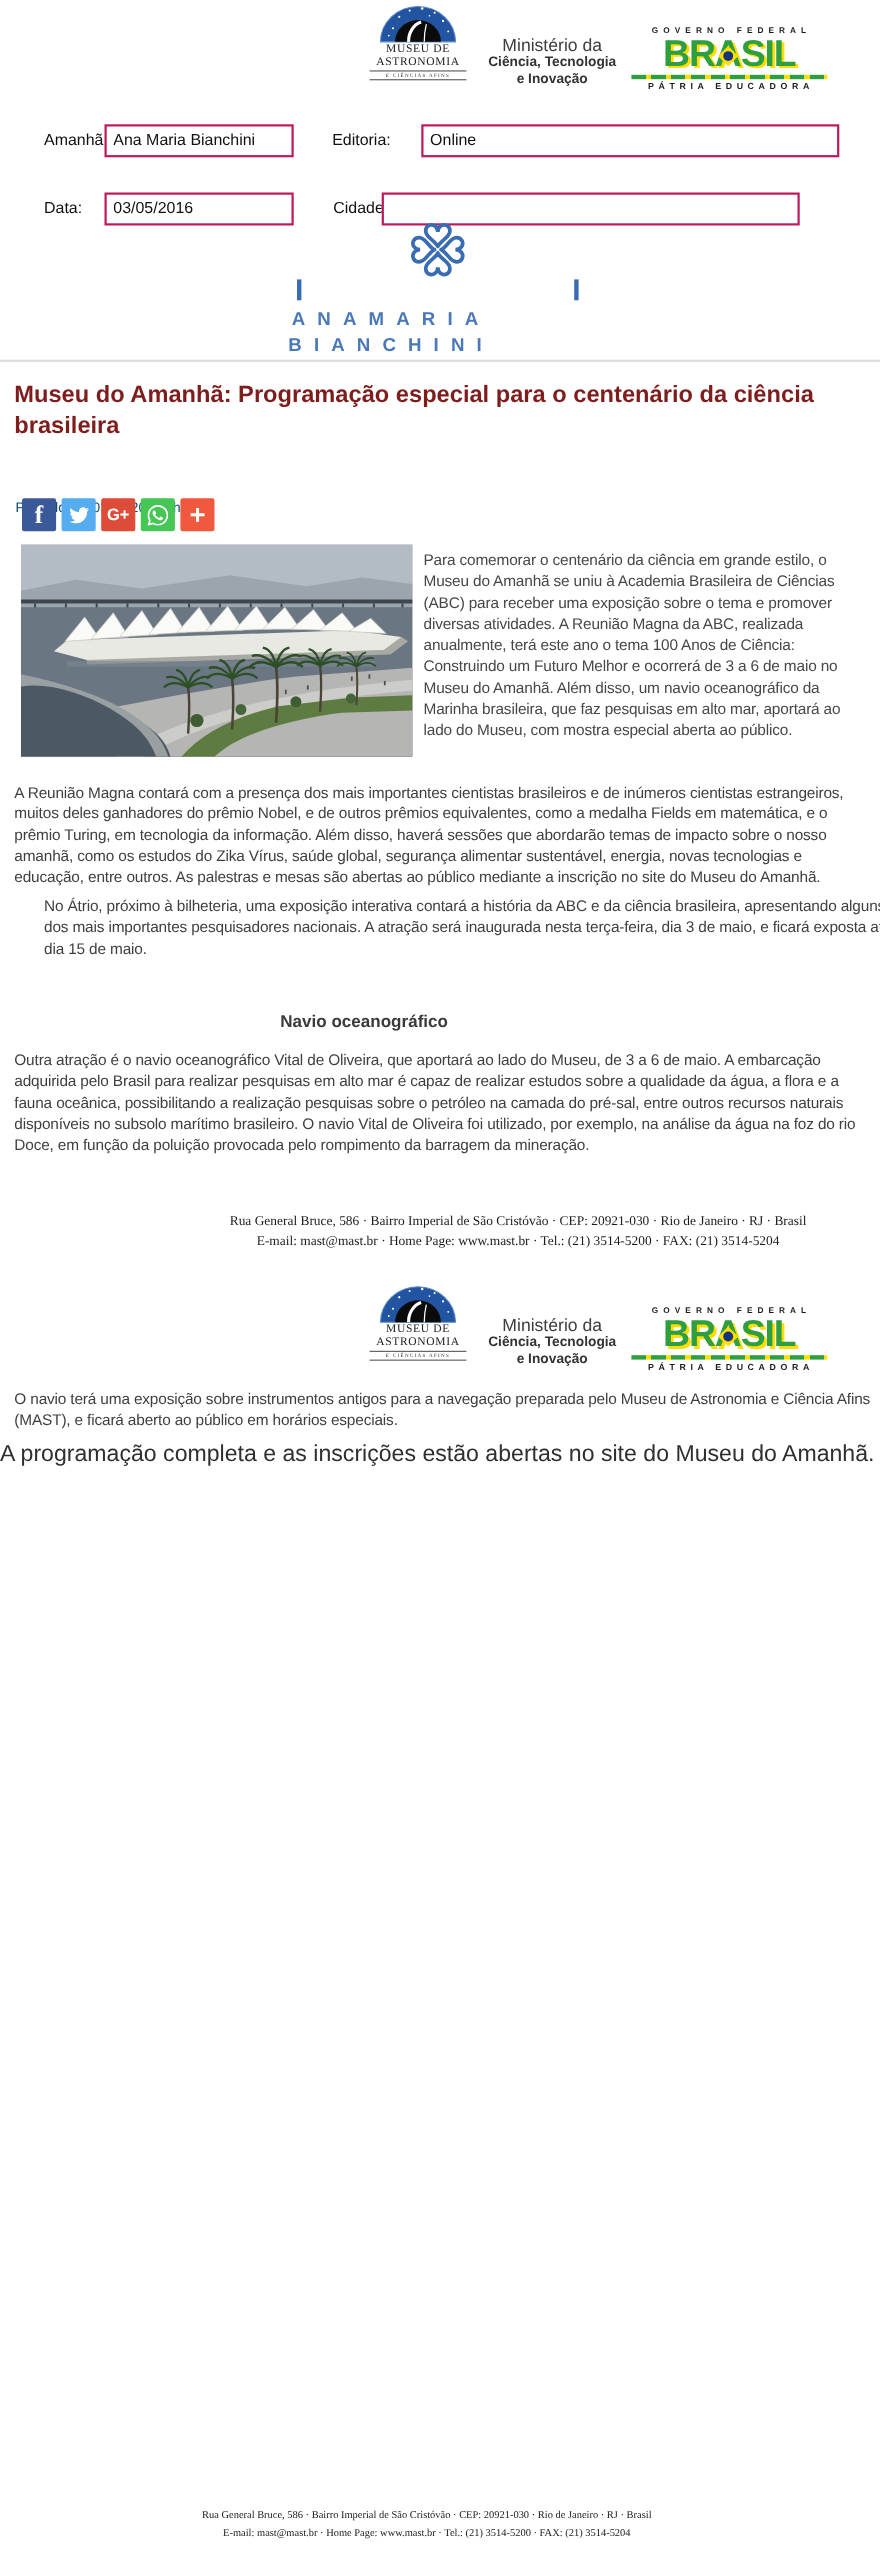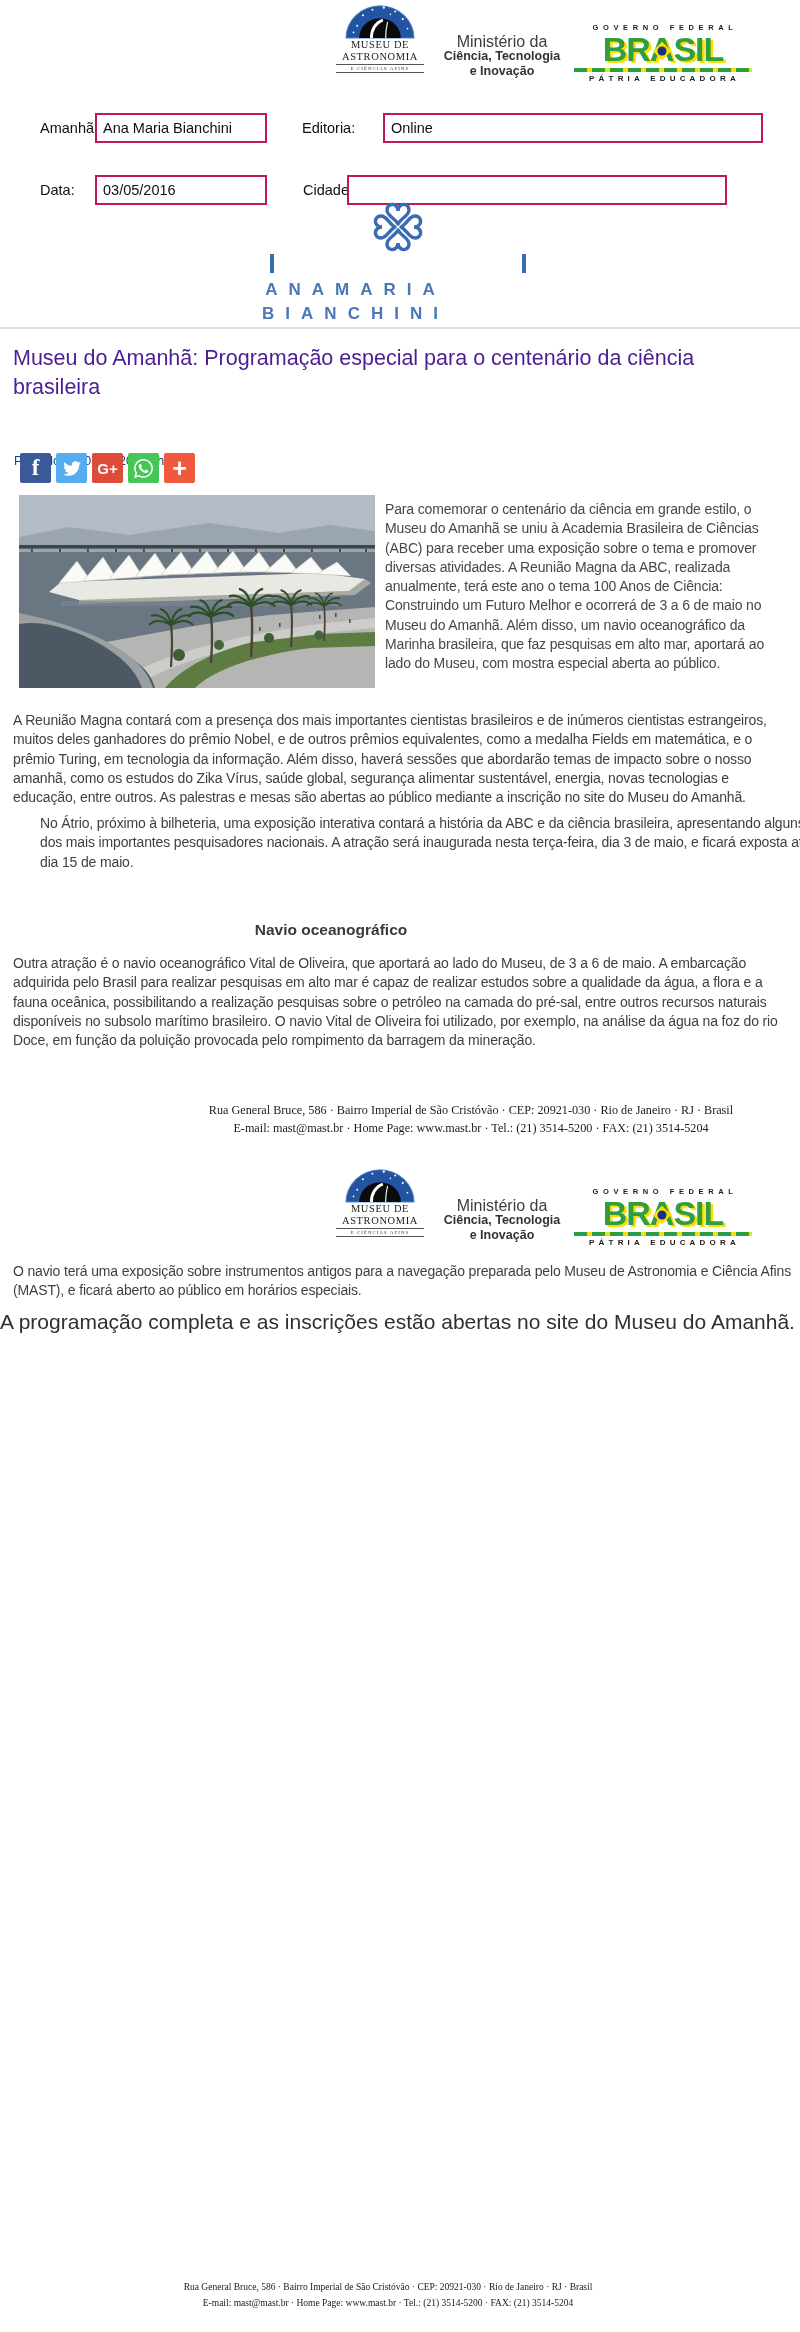--- a/index.html
+++ b/index.html
@@ -37,22 +37,22 @@
            font-family:"Liberation Sans",sans-serif;font-size:14.5px;padding:0 6px;box-sizing:border-box;}
 
   
   .brand-bar{position:absolute;width:4px;height:19px;background:#3a6cb4;}
   .brand-line{position:absolute;left:0;width:700px;text-align:center;color:#4a78b8;
               font-size:17px;font-weight:bold;letter-spacing:11px;padding-left:11px;box-sizing:border-box;}
 
   .divider{position:absolute;left:0;top:327px;width:800px;height:2px;background:#dedede;}
 
   
-  .a-title{position:absolute;left:13px;top:344px;width:780px;color:#4c1d95;
-           font-size:21.5px;font-weight:normal;line-height:29px;}
+  .a-title{position:absolute;left:13px;top:344px;width:780px;color:#7f1d1d;
+           font-size:21.5px;font-weight:bold;line-height:29px;}
   .a-posted{position:absolute;left:14px;top:406px;font-size:12.5px;color:#0c4a6e;margin-top:48px;}
   .share{position:absolute;left:20px;top:453px;display:flex;gap:5px;}
   .sbtn{width:31px;height:30px;border-radius:2px;display:flex;align-items:center;justify-content:center;
         color:#fff;cursor:pointer;}
   .sbtn.fb{background:#3b5998;font-family:"Liberation Serif",serif;font-weight:bold;font-size:23px;}
   .sbtn.tw{background:#55acee;}
   .sbtn.gp{background:#dd4b39;font-weight:bold;font-size:15px;}
   .sbtn.wa{background:#45c655;}
   .sbtn.more{background:#f0593e;font-size:25px;font-weight:bold;line-height:25px;}
 

